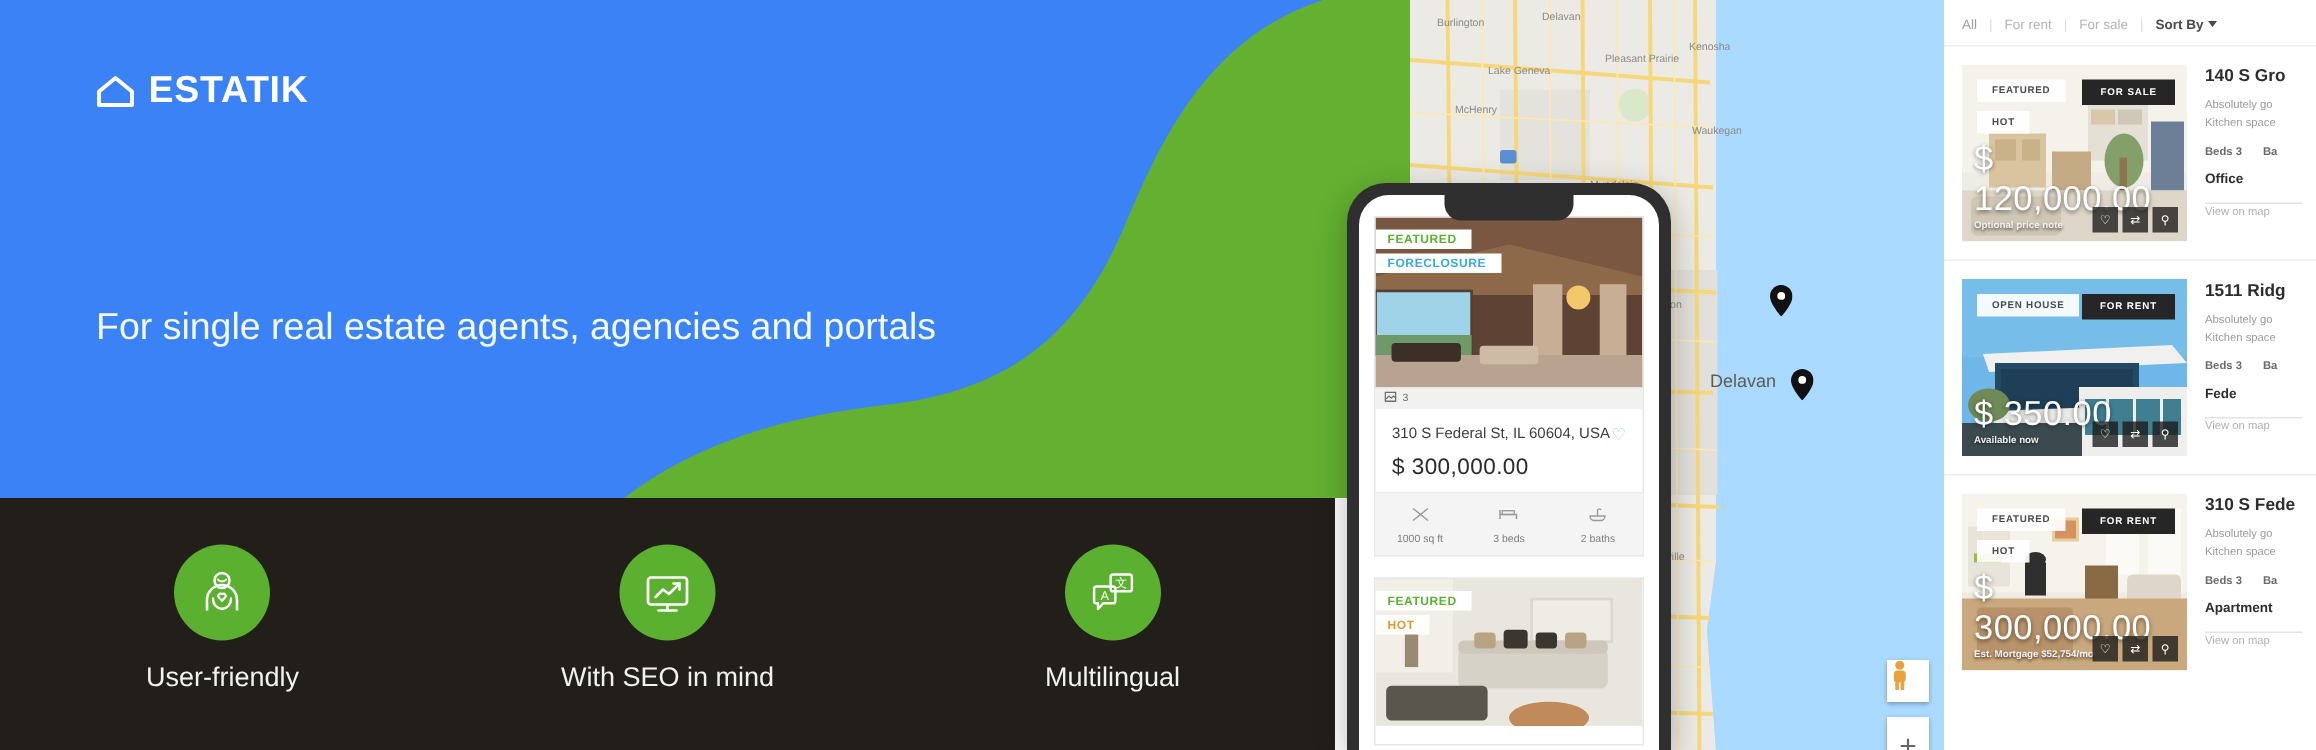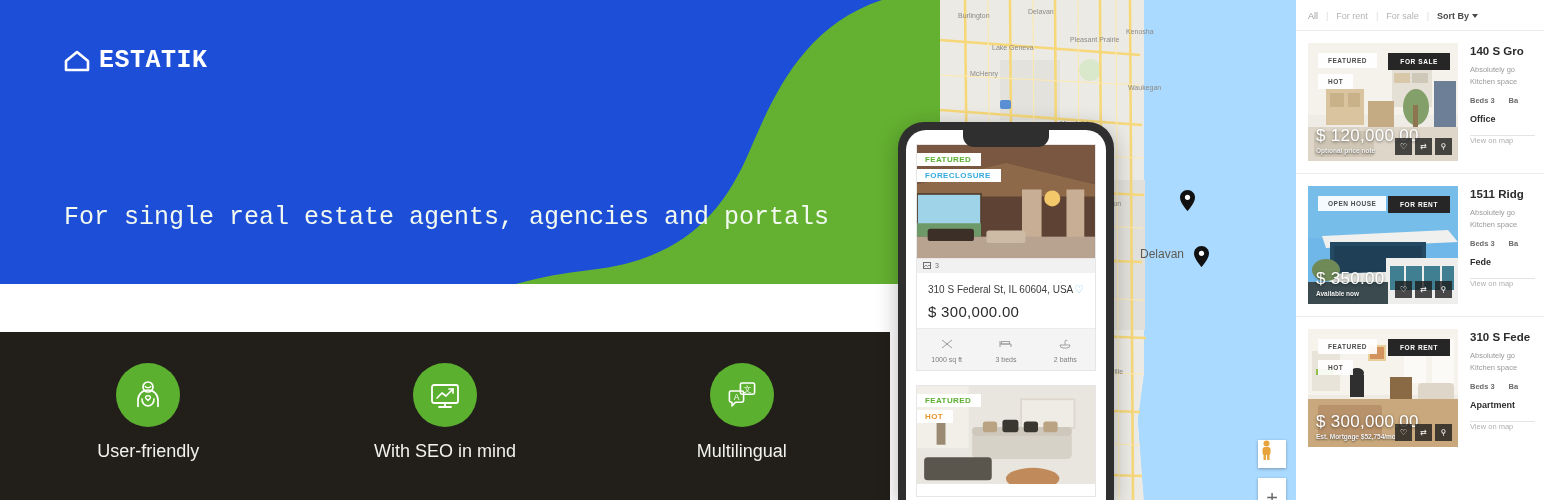--- a/index.html
+++ b/index.html
@@ -4,21 +4,21 @@
 <style>
   html,body{margin:0;padding:0;}
   body{
     width:1544px;height:500px;overflow:hidden;
     font-family:"Liberation Sans","DejaVu Sans",sans-serif;
     background:#ffffff;
   }
   .stage{position:relative;width:1544px;height:500px;overflow:hidden;background:#fff;}
 
   
-  .hero{position:absolute;left:0;top:0;width:940px;height:284px;background:#1d4ed8;overflow:hidden;font-family:Liberation Mono, monospace;}
+  .hero{position:absolute;left:0;top:0;width:940px;height:332px;background:#3b82f6;overflow:hidden;}
   .hero-blob{position:absolute;right:-10px;top:-40px;width:600px;height:420px;}
   .hero-blob svg{display:block;width:100%;height:100%;}
 
   .logo{position:absolute;left:64px;top:48px;display:flex;align-items:center;gap:9px;z-index:4;}
   .logo-icon{width:26px;height:22px;display:block;}
   .logo-text{color:#fff;font-size:25px;font-weight:bold;letter-spacing:.5px;line-height:1;}
 
   .hero-title{position:absolute;left:64px;top:128px;z-index:4;color:#fff;
     font-size:45px;font-weight:bold;letter-spacing:-.4px;line-height:1.05;white-space:nowrap;}
   .hero-sub{position:absolute;left:64px;top:203px;z-index:4;color:#f2f9ef;
@@ -87,21 +87,21 @@
     border-top:4px solid #4a4a4a;display:inline-block;}
   .lcard{border-top:1px solid #ececec;padding:12px 0 12px 12px;display:flex;gap:12px;}
   .lcard-img{position:relative;width:150px;height:118px;flex:0 0 150px;overflow:hidden;}
   .lcard-img .ph{position:absolute;inset:0;}
   .lbadges{position:absolute;left:10px;top:10px;z-index:3;}
   .lbadge{display:block;background:rgba(255,255,255,.92);color:#4b4b4b;font-size:6.5px;font-weight:bold;
     letter-spacing:.5px;padding:4px 10px;margin-bottom:6px;width:max-content;}
   .status{position:absolute;right:8px;top:10px;background:#262626;color:#fff;font-size:6.5px;
     font-weight:bold;letter-spacing:.6px;padding:5px 12px;z-index:3;}
   .lprice-wrap{position:absolute;left:0;right:0;bottom:0;padding:0 8px 7px 8px;z-index:3;}
-  .lprice{color:#fff;font-size:17px;letter-spacing:.3px;text-shadow:0 1px 3px rgba(0,0,0,.5);}
+  .lprice{color:#fff;font-size:23px;letter-spacing:.3px;text-shadow:0 1px 3px rgba(0,0,0,.5);}
   .lnote{color:#f0f0f0;font-size:6.5px;font-weight:bold;margin-top:1px;text-shadow:0 1px 2px rgba(0,0,0,.6);}
   .lacts{position:absolute;right:6px;bottom:6px;display:flex;gap:3px;z-index:4;}
   .lact{width:17px;height:17px;background:rgba(25,25,25,.78);display:flex;align-items:center;
     justify-content:center;color:#fff;font-size:8px;}
   .lcard-info{flex:1;min-width:0;padding-top:2px;}
   .ltitle{font-size:11.5px;color:#2d2d2d;font-weight:bold;white-space:nowrap;}
   .ldesc{font-size:7.5px;color:#9a9a9a;line-height:1.6;margin-top:7px;white-space:nowrap;}
   .lmeta{font-size:7.5px;color:#6a6a6a;font-weight:bold;margin-top:8px;display:flex;gap:14px;white-space:nowrap;}
   .ltype{font-size:9px;color:#2d2d2d;font-weight:bold;margin-top:9px;}
   .lrule{border-top:1px solid #e4e4e4;margin-top:11px;width:88%;}

